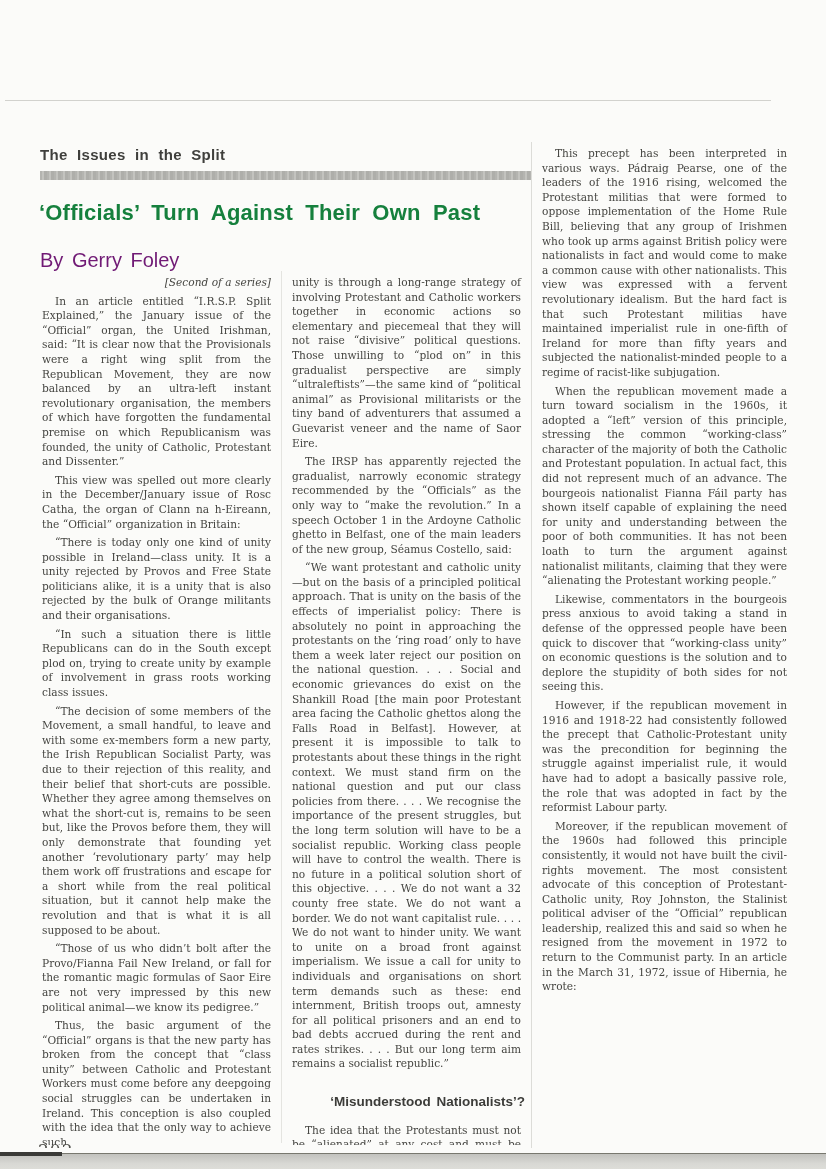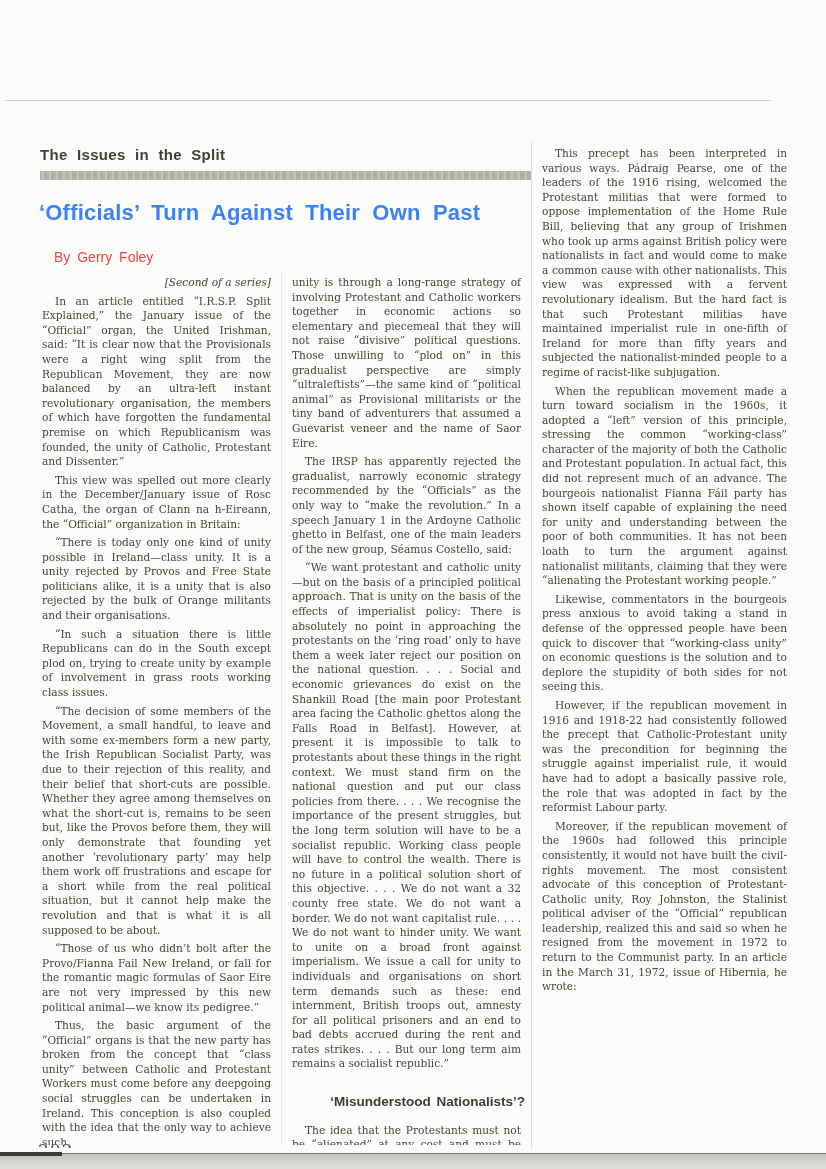--- a/index.html
+++ b/index.html
@@ -23,27 +23,27 @@
     word-spacing: 5px; letter-spacing: 0.3px;
   }
   .kicker-bar {
     position: absolute; left: 40px; top: 171px;
     width: 492px; height: 9px;
     background: repeating-linear-gradient(90deg, #b4b4b0 0 2px, #c3c3bf 2px 4px, #aeaeaa 4px 7px);
   }
   .headline {
     position: absolute; left: 39px; top: 200px; margin: 0;
     font-family: "Liberation Sans", "DejaVu Sans", sans-serif;
-    font-weight: bold; font-size: 22px; color: #3b82f6;
+    font-weight: bold; font-size: 22px; color: #15803d;
     word-spacing: 6px; letter-spacing: 0.2px;
   }
   .byline {
     position: absolute; left: 40px; top: 249px;
     font-family: "Liberation Sans", "DejaVu Sans", sans-serif;
-    font-size: 14px; color: #ef4444; word-spacing: 3px; margin-left: 14px;
+    font-size: 20px; color: #701a75; word-spacing: 3px;
   }
   .col {
     position: absolute; text-align: justify;
     font-size: 10.6px; line-height: 14.6px; color: #454541;
     overflow: hidden; hyphens: auto; -webkit-hyphens: auto;
   }
   .col p { margin: 4px; text-indent: 13px; }
   .col-left   { left: 38px;  top: 271px; width: 237px; height: 874px; }
   .col-middle { left: 288px; top: 271px; width: 237px; height: 874px; }
   .col-right  { left: 538px; top: 142px; width: 253px; height: 1010px; }
@@ -97,21 +97,21 @@
         <p>“In such a situation there is little Republicans can do in the South except plod on, trying to create unity by example of involvement in grass roots working class issues.</p>
         <p>“The decision of some members of the Movement, a small handful, to leave and with some ex-members form a new party, the Irish Republican Socialist Party, was due to their rejection of this reality, and their belief that short-cuts are possible. Whether they agree among themselves on what the short-cut is, remains to be seen but, like the Provos before them, they will only demonstrate that founding yet another ‘revolutionary party’ may help them work off frustrations and escape for a short while from the real political situation, but it cannot help make the revolution and that is what it is all supposed to be about.</p>
         <p>“Those of us who didn’t bolt after the Provo/Fianna Fail New Ireland, or fall for the romantic magic formulas of Saor Eire are not very impressed by this new political animal—we know its pedigree.”</p>
         <p>Thus, the basic argument of the “Official” organs is that the new party has broken from the concept that “class unity” between Catholic and Protestant Workers must come before any deepgoing social struggles can be undertaken in Ireland. This conception is also coupled with the idea that the only way to achieve such</p>
       </div>
   </div>
 
   <div class="col col-middle">
     <div class="no-first-indent">
         <p>unity is through a long-range strategy of involving Protestant and Catholic workers together in economic actions so elementary and piecemeal that they will not raise “divisive” political questions. Those unwilling to “plod on” in this gradualist perspective are simply “ultraleftists”—the same kind of “political animal” as Provisional militarists or the tiny band of adventurers that assumed a Guevarist veneer and the name of Saor Eire.</p>
-        <p>The IRSP has apparently rejected the gradualist, narrowly economic strategy recommended by the “Officials” as the only way to “make the revolution.” In a speech January 1 in the Ardoyne Catholic ghetto in Belfast, one of the main leaders of the new group, Séamus Costello, said:</p>
+        <p>The IRSP has apparently rejected the gradualist, narrowly economic strategy recommended by the “Officials” as the only way to “make the revolution.” In a speech October 1 in the Ardoyne Catholic ghetto in Belfast, one of the main leaders of the new group, Séamus Costello, said:</p>
         <p>“We want protestant and catholic unity—but on the basis of a principled political approach. That is unity on the basis of the effects of imperialist policy: There is absolutely no point in approaching the protestants on the ‘ring road’ only to have them a week later reject our position on the national question. . . . Social and economic grievances do exist on the Shankill Road [the main poor Protestant area facing the Catholic ghettos along the Falls Road in Belfast]. However, at present it is impossible to talk to protestants about these things in the right context. We must stand firm on the national question and put our class policies from there. . . . We recognise the importance of the present struggles, but the long term solution will have to be a socialist republic. Working class people will have to control the wealth. There is no future in a political solution short of this objective. . . . We do not want a 32 county free state. We do not want a border. We do not want capitalist rule. . . . We do not want to hinder unity. We want to unite on a broad front against imperialism. We issue a call for unity to individuals and organisations on short term demands such as these: end internment, British troops out, amnesty for all political prisoners and an end to bad debts accrued during the rent and rates strikes. . . . But our long term aim remains a socialist republic.”</p>
       </div>
     <h2 class="subhead">‘Misunderstood Nationalists’?</h2>
     <div>
         <p>The idea that the Protestants must not be “alienated” at any cost and must be catered to as misunderstood nationalists has been a traditional article of faith in republican circles.</p>
       </div>
   </div>
 
   <div class="col col-right">
     <div>

